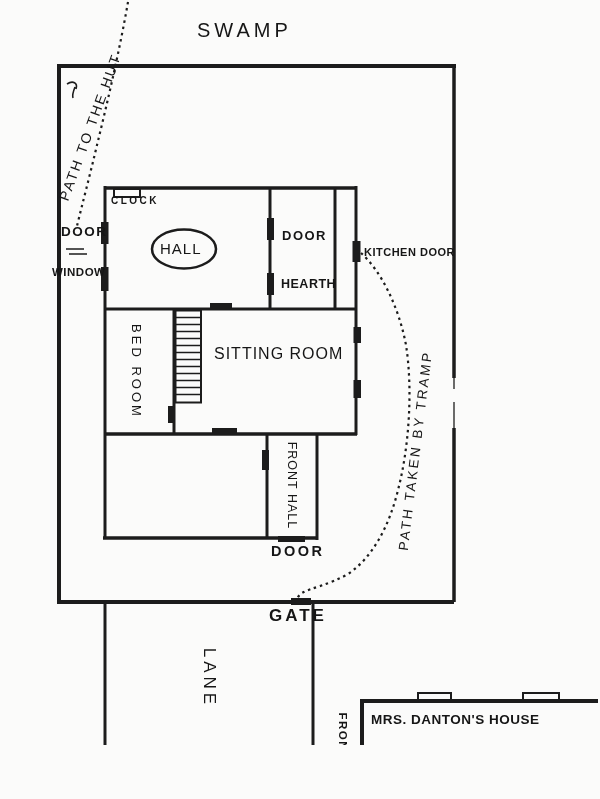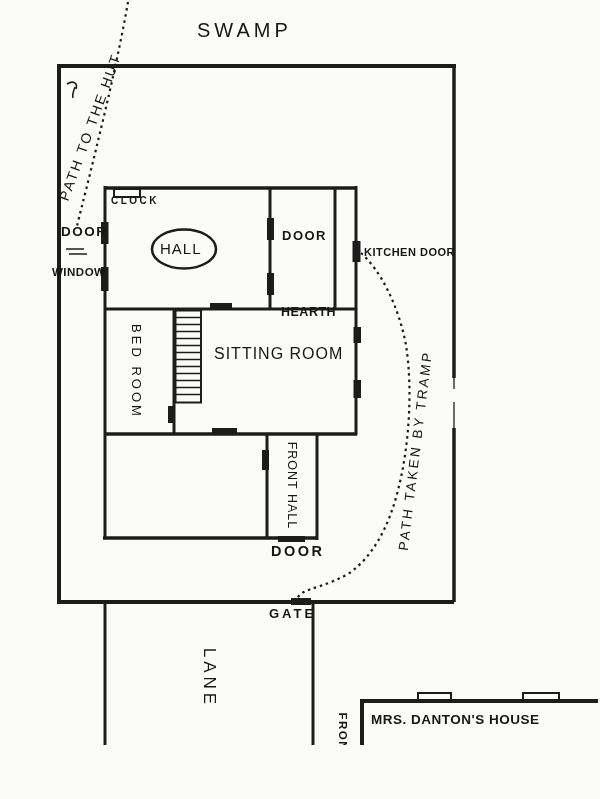--- a/index.html
+++ b/index.html
@@ -12,28 +12,28 @@
   .b{font-weight:bold;}
   .vert{transform:rotate(90deg);transform-origin:0 0;text-align:center;}
 
   .lbl-swamp      {left:197px;top:19px;font-size:20px;letter-spacing:4px;}
   .lbl-hutpath    {left:5px;top:119px;width:170px;font-size:14px;letter-spacing:2.2px;text-align:center;transform:rotate(-70deg);}
   .lbl-clock      {left:111px;top:195px;font-size:10px;letter-spacing:2.5px;}
   .lbl-sidedoor   {left:61px;top:224px;font-size:13.5px;letter-spacing:1.5px;}
   .lbl-window     {left:52px;top:266px;font-size:11.5px;letter-spacing:.5px;}
   .lbl-table      {left:160px;top:240px;font-size:15px;letter-spacing:1px;}
   .lbl-innerdoor  {left:282px;top:228px;font-size:13px;letter-spacing:1.5px;}
-  .lbl-hearth     {left:281px;top:277px;font-size:12.5px;letter-spacing:.5px;margin-top:28px;}
+  .lbl-hearth     {left:281px;top:277px;font-size:12.5px;letter-spacing:.5px;}
   .lbl-kitchendoor{left:364px;top:246px;font-size:11px;letter-spacing:.5px;}
   .lbl-bedroom    {left:144px;top:314px;width:115px;font-size:13px;letter-spacing:3px;}
   .lbl-sitting    {left:214px;top:345px;font-size:16px;letter-spacing:1px;text-align:right;}
   .lbl-parlor     {left:152px;top:467px;font-size:21px;letter-spacing:2px;}
   .lbl-fronthall  {left:299px;top:438px;width:95px;font-size:12.5px;letter-spacing:1px;}
   .lbl-frontdoor  {left:271px;top:543px;font-size:14.5px;letter-spacing:2.5px;}
-  .lbl-gate       {left:269px;top:606px;font-size:13px;letter-spacing:3px;}
+  .lbl-gate       {left:269px;top:606px;font-size:17px;letter-spacing:3px;}
   .lbl-lane       {left:219px;top:642px;width:72px;font-size:17px;letter-spacing:4px;}
   .lbl-tramppath  {left:303px;top:443px;width:225px;font-size:13.5px;letter-spacing:2.5px;text-align:center;transform:rotate(-83deg);}
   .lbl-dfront     {left:349px;top:707px;width:58px;font-size:11.5px;letter-spacing:1.5px;}
   .lbl-danton     {left:371px;top:712px;font-size:13.5px;letter-spacing:.5px;text-align:center;}
 </style>
 </head>
 <body>
 
 <div class="canvas">
 

